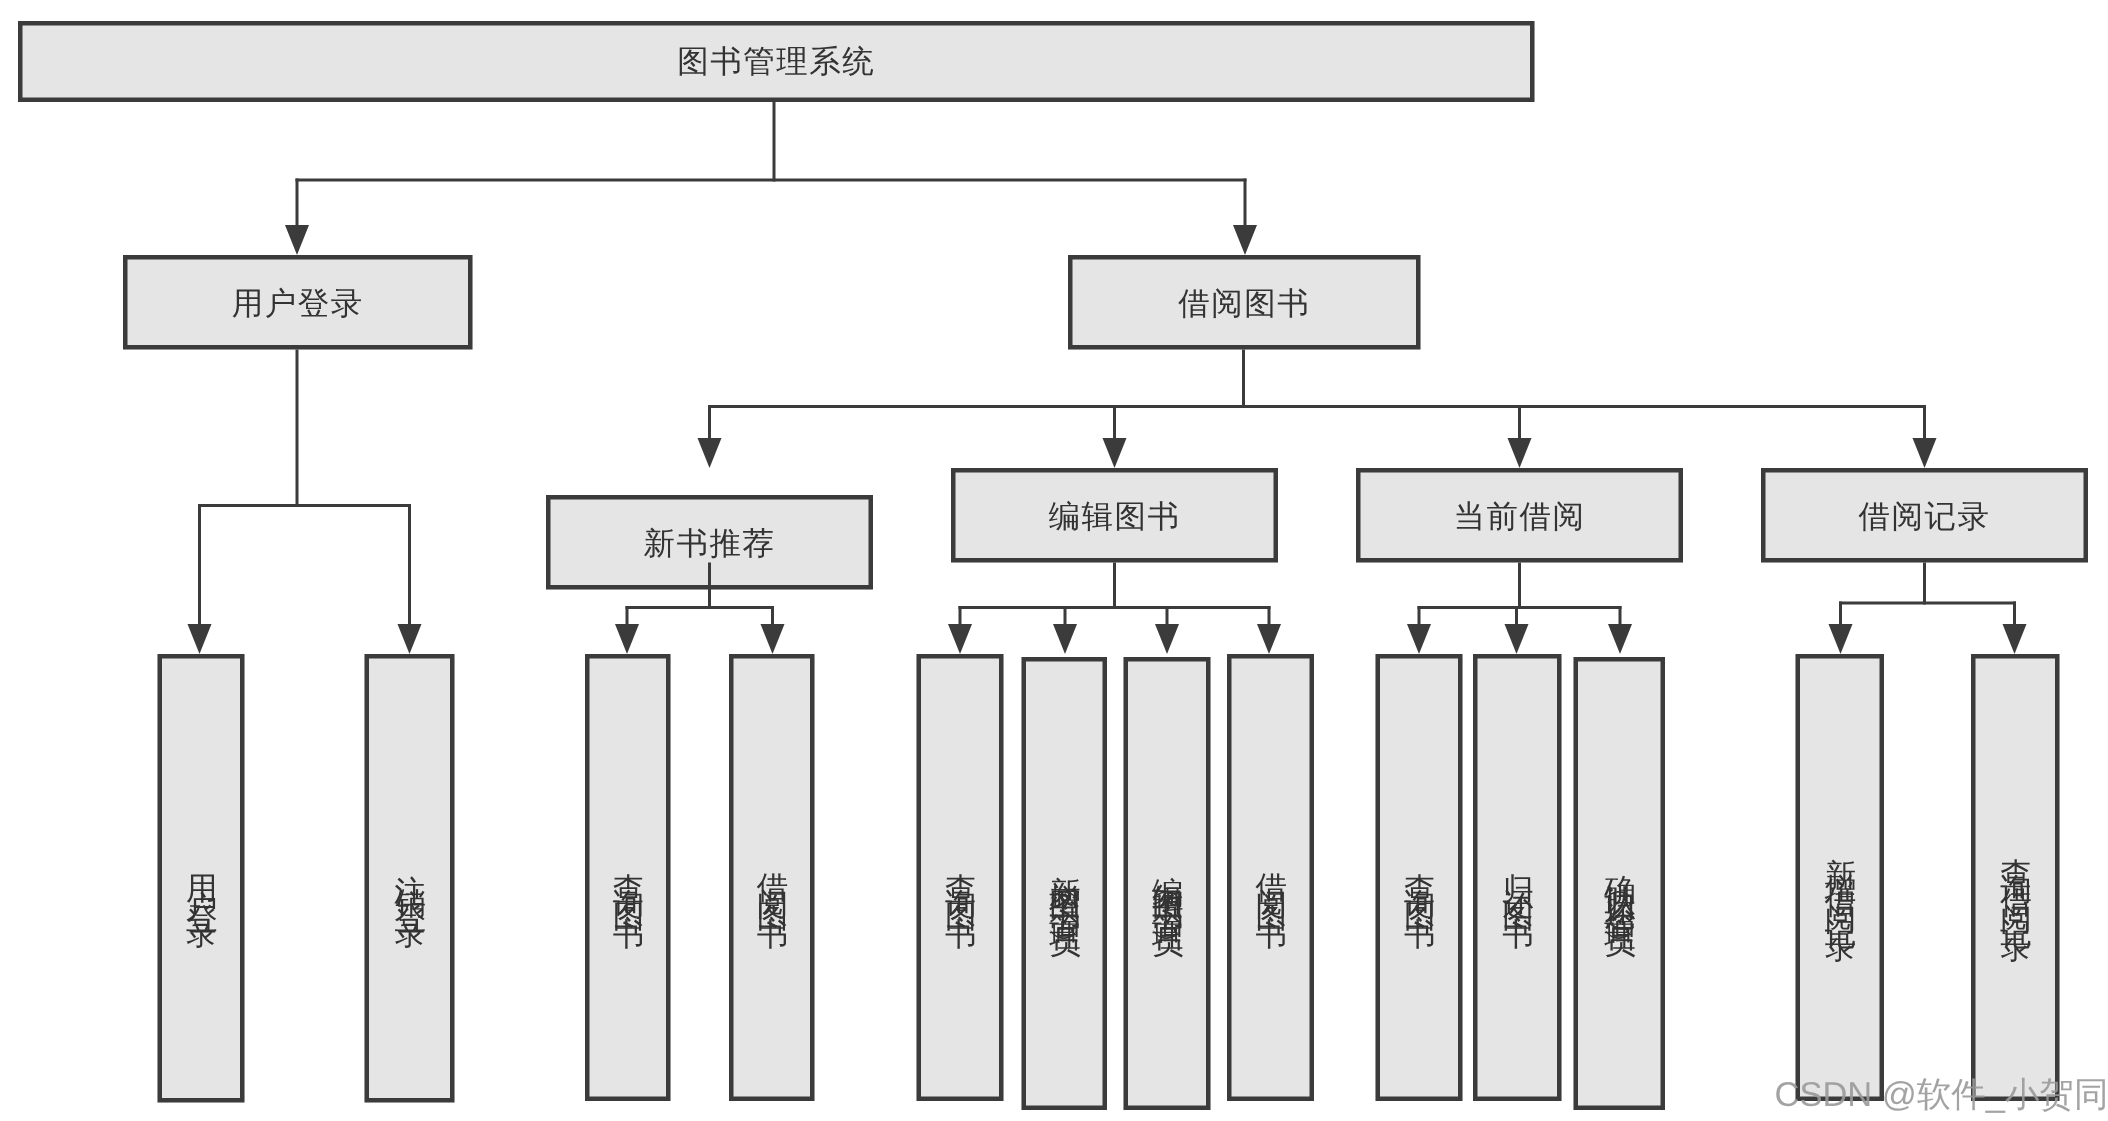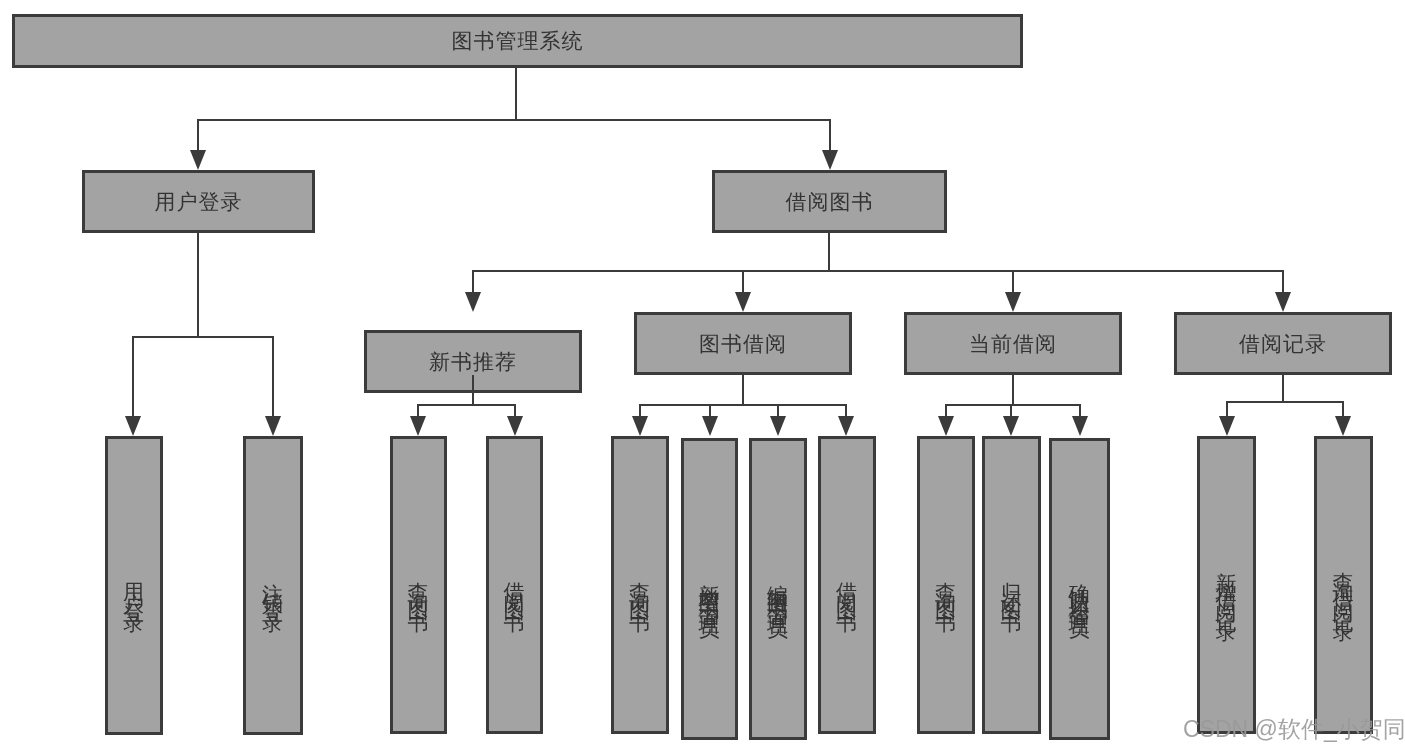--- a/index.html
+++ b/index.html
@@ -11,21 +11,21 @@
     position: relative;
     width: 1405px;
     height: 747px;
     background: #ffffff;
     overflow: hidden;
   }
   .box {
     position: absolute;
     box-sizing: border-box;
     border: 3px solid #3b3b3b;
-    background: #a3a3a3;
+    background: #e5e5e5;
     color: #333333;
     display: flex;
     align-items: center;
     justify-content: center;
     text-align: center;
   }
   .box-h { font-size: 21px; letter-spacing: 1px; }
   .box-v {
     writing-mode: vertical-rl;
     text-orientation: mixed;
@@ -85,21 +85,21 @@
   <div class="vline" style="left:472px; top:270px; height:24px;"></div>
   <div class="arrow" style="left:465px; top:292px;"></div>
   <div class="vline" style="left:742px; top:270px; height:24px;"></div>
   <div class="arrow" style="left:735px; top:292px;"></div>
   <div class="vline" style="left:1012px; top:270px; height:24px;"></div>
   <div class="arrow" style="left:1005px; top:292px;"></div>
   <div class="vline" style="left:1282px; top:270px; height:24px;"></div>
   <div class="arrow" style="left:1275px; top:292px;"></div>
 
   <div class="box box-h" style="left:364px; top:312px; width:218px; height:63px;margin-top:18px;">新书推荐</div>
-  <div class="box box-h" style="left:634px; top:312px; width:218px; height:63px;">图书借阅</div>
+  <div class="box box-h" style="left:634px; top:312px; width:218px; height:63px;">编辑图书</div>
   <div class="box box-h" style="left:904px; top:312px; width:218px; height:63px;">当前借阅</div>
   <div class="box box-h" style="left:1174px; top:312px; width:218px; height:63px;">借阅记录</div>
 
   <div class="vline" style="left:472px; top:375px; height:31px;"></div>
   <div class="hline" style="left:417px; top:404px; width:99px;"></div>
   <div class="vline" style="left:417px; top:404px; height:14px;"></div>
   <div class="arrow" style="left:410px; top:416px;"></div>
   <div class="vline" style="left:514px; top:404px; height:14px;"></div>
   <div class="arrow" style="left:507px; top:416px;"></div>
 

